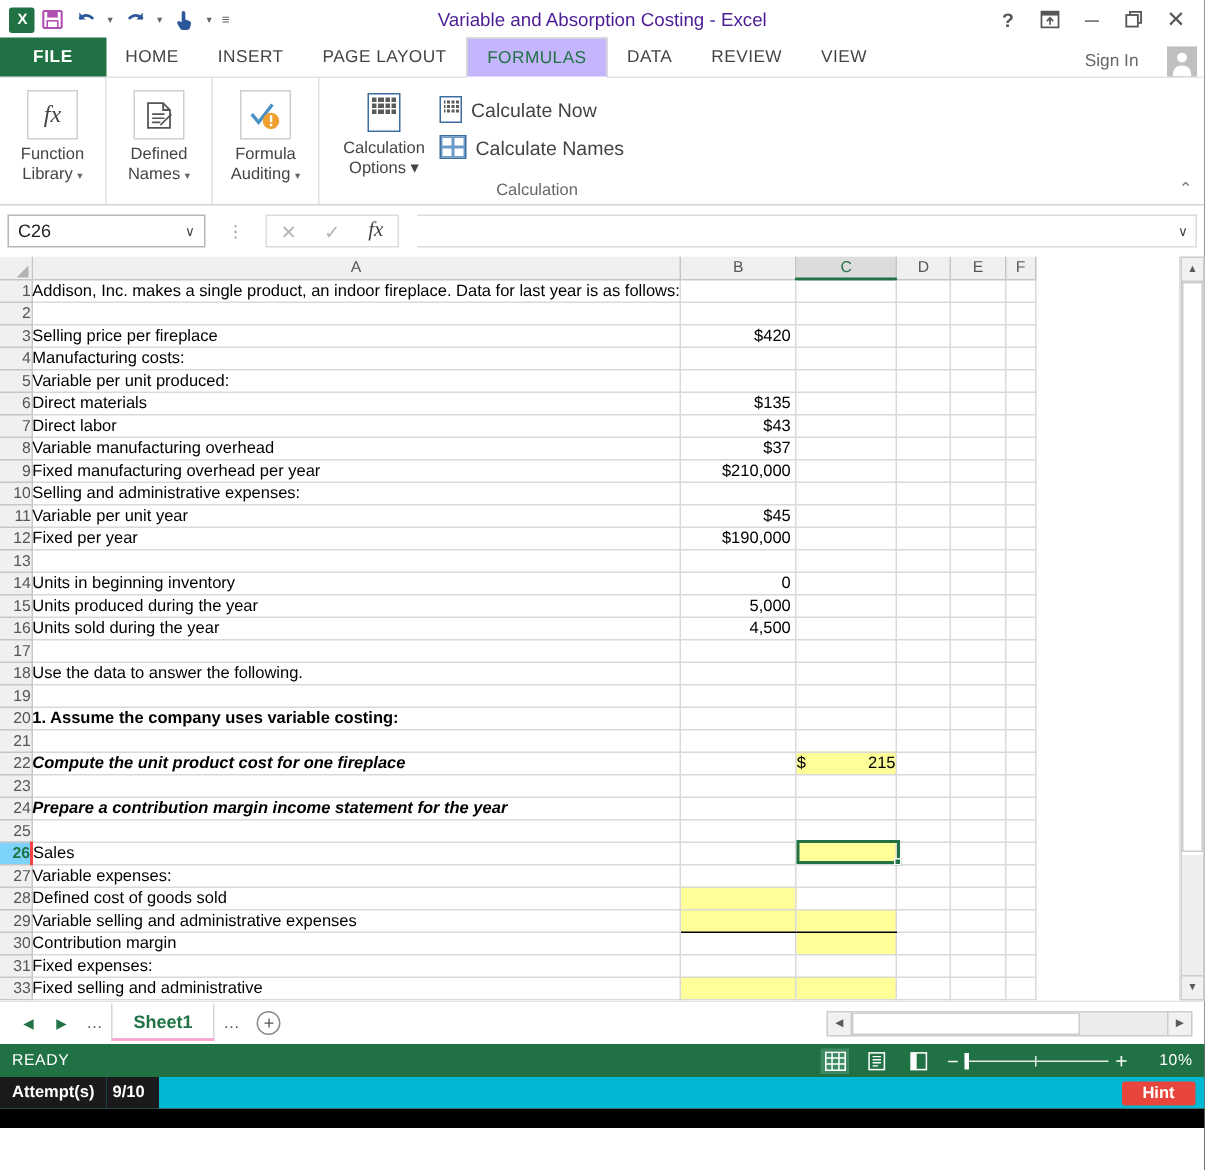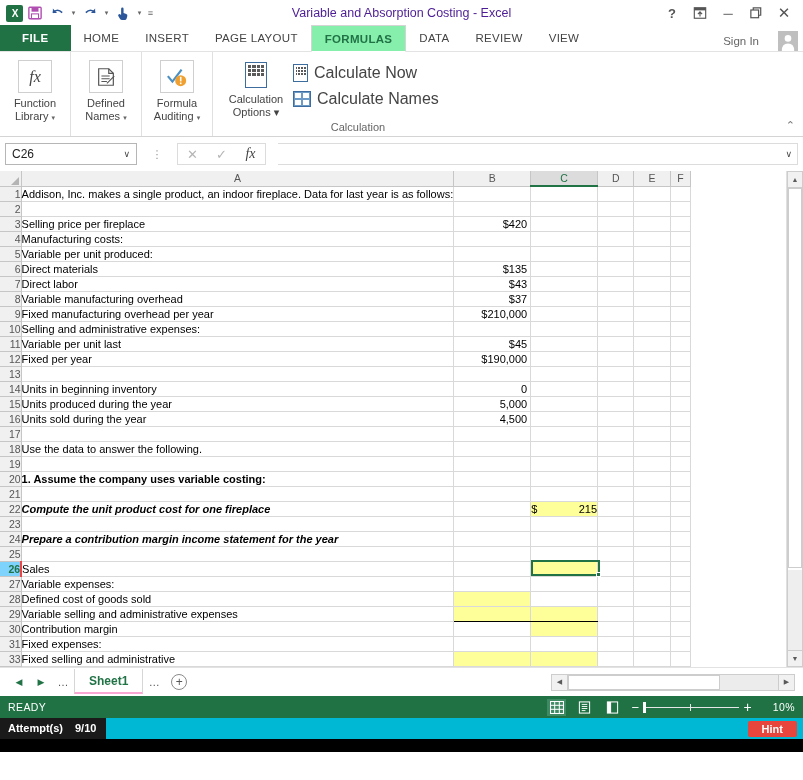--- a/index.html
+++ b/index.html
@@ -47,21 +47,21 @@
   }
   .tab-file {
     background: #207245; color: #fff; font-size: 11.5px; font-weight: bold;
     height: 26px; line-height: 26px; padding: 0 22px; letter-spacing: .4px;
   }
   .tab {
     font-size: 11.5px; color: #444; height: 26px; line-height: 26px;
     padding: 0 13px; letter-spacing: .3px;
   }
   .tab.active {
-    color: #207245; background: #86efac; font-weight: bold;
+    color: #207245; background: #c4b5fd; font-weight: normal;
     border: 1px solid #d4d4d4; border-bottom: 1px solid #fff;
     position: relative; z-index: 3; margin-bottom: -1px; height: 27px; line-height: 26px;
   }
   .signin {
     margin-left: auto; display: flex; align-items: center; gap: 19px;
     padding-right: 5px; font-size: 11.5px; color: #666;
   }
   .avatar {
     width: 20px; height: 20px; background: #bfbfbf;
     display: flex; align-items: flex-end; justify-content: center; overflow: hidden;
@@ -89,21 +89,21 @@
   }
   .rbig .lbl .car { font-size: 7px; color: #666; }
   .calc-group { padding-left: 6px; }
   .calc-row { display: flex; }
   .calc-opt {
     width: 74px; display: flex; flex-direction: column; align-items: center; padding-top: 4px;
   }
   .calc-opt .ico { width: 32px; height: 30px; display:flex; align-items:center; justify-content:center; }
   .calc-opt .lbl { font-size: 11px; color: #444; text-align: center; line-height: 13px; margin-top: 3px; }
   .calc-cmds { display: flex; flex-direction: column; padding-top: 8px; gap: 8px; }
-  .calc-cmd { display: flex; align-items: center; gap: 6px; font-size: 16px; color: #444; }
+  .calc-cmd { display: flex; align-items: center; gap: 6px; font-size: 13px; color: #444; }
   .grp-title {
     position: absolute; bottom: 3px; left: 0; right: 0; text-align: center;
     font-size: 11px; color: #666;
   }
   .ribbon-collapse {
     position: absolute; right: 8px; bottom: 4px; font-size: 11px; color: #777;
   }
 
   
   .calcicon { width: 22px; height: 26px; border: 1.4px solid #3d6c9e; background: #fff; padding: 2px; }
@@ -555,21 +555,21 @@
               <td class="cell">Selling and administrative expenses:</td>
               <td class="cell num"></td>
               <td class="cell num"></td>
               <td class="cell"></td>
               <td class="cell"></td>
               <td class="cell"></td>
               <td style="background: rgb(255, 255, 255);"></td>
             </tr>
             <tr>
               <th class="rowhdr">11</th>
-              <td class="cell">  Variable per unit last</td>
+              <td class="cell">  Variable per unit year</td>
               <td class="cell num">$45</td>
               <td class="cell num"></td>
               <td class="cell"></td>
               <td class="cell"></td>
               <td class="cell"></td>
               <td style="background: rgb(255, 255, 255);"></td>
             </tr>
             <tr>
               <th class="rowhdr">12</th>
               <td class="cell">  Fixed per year</td>

